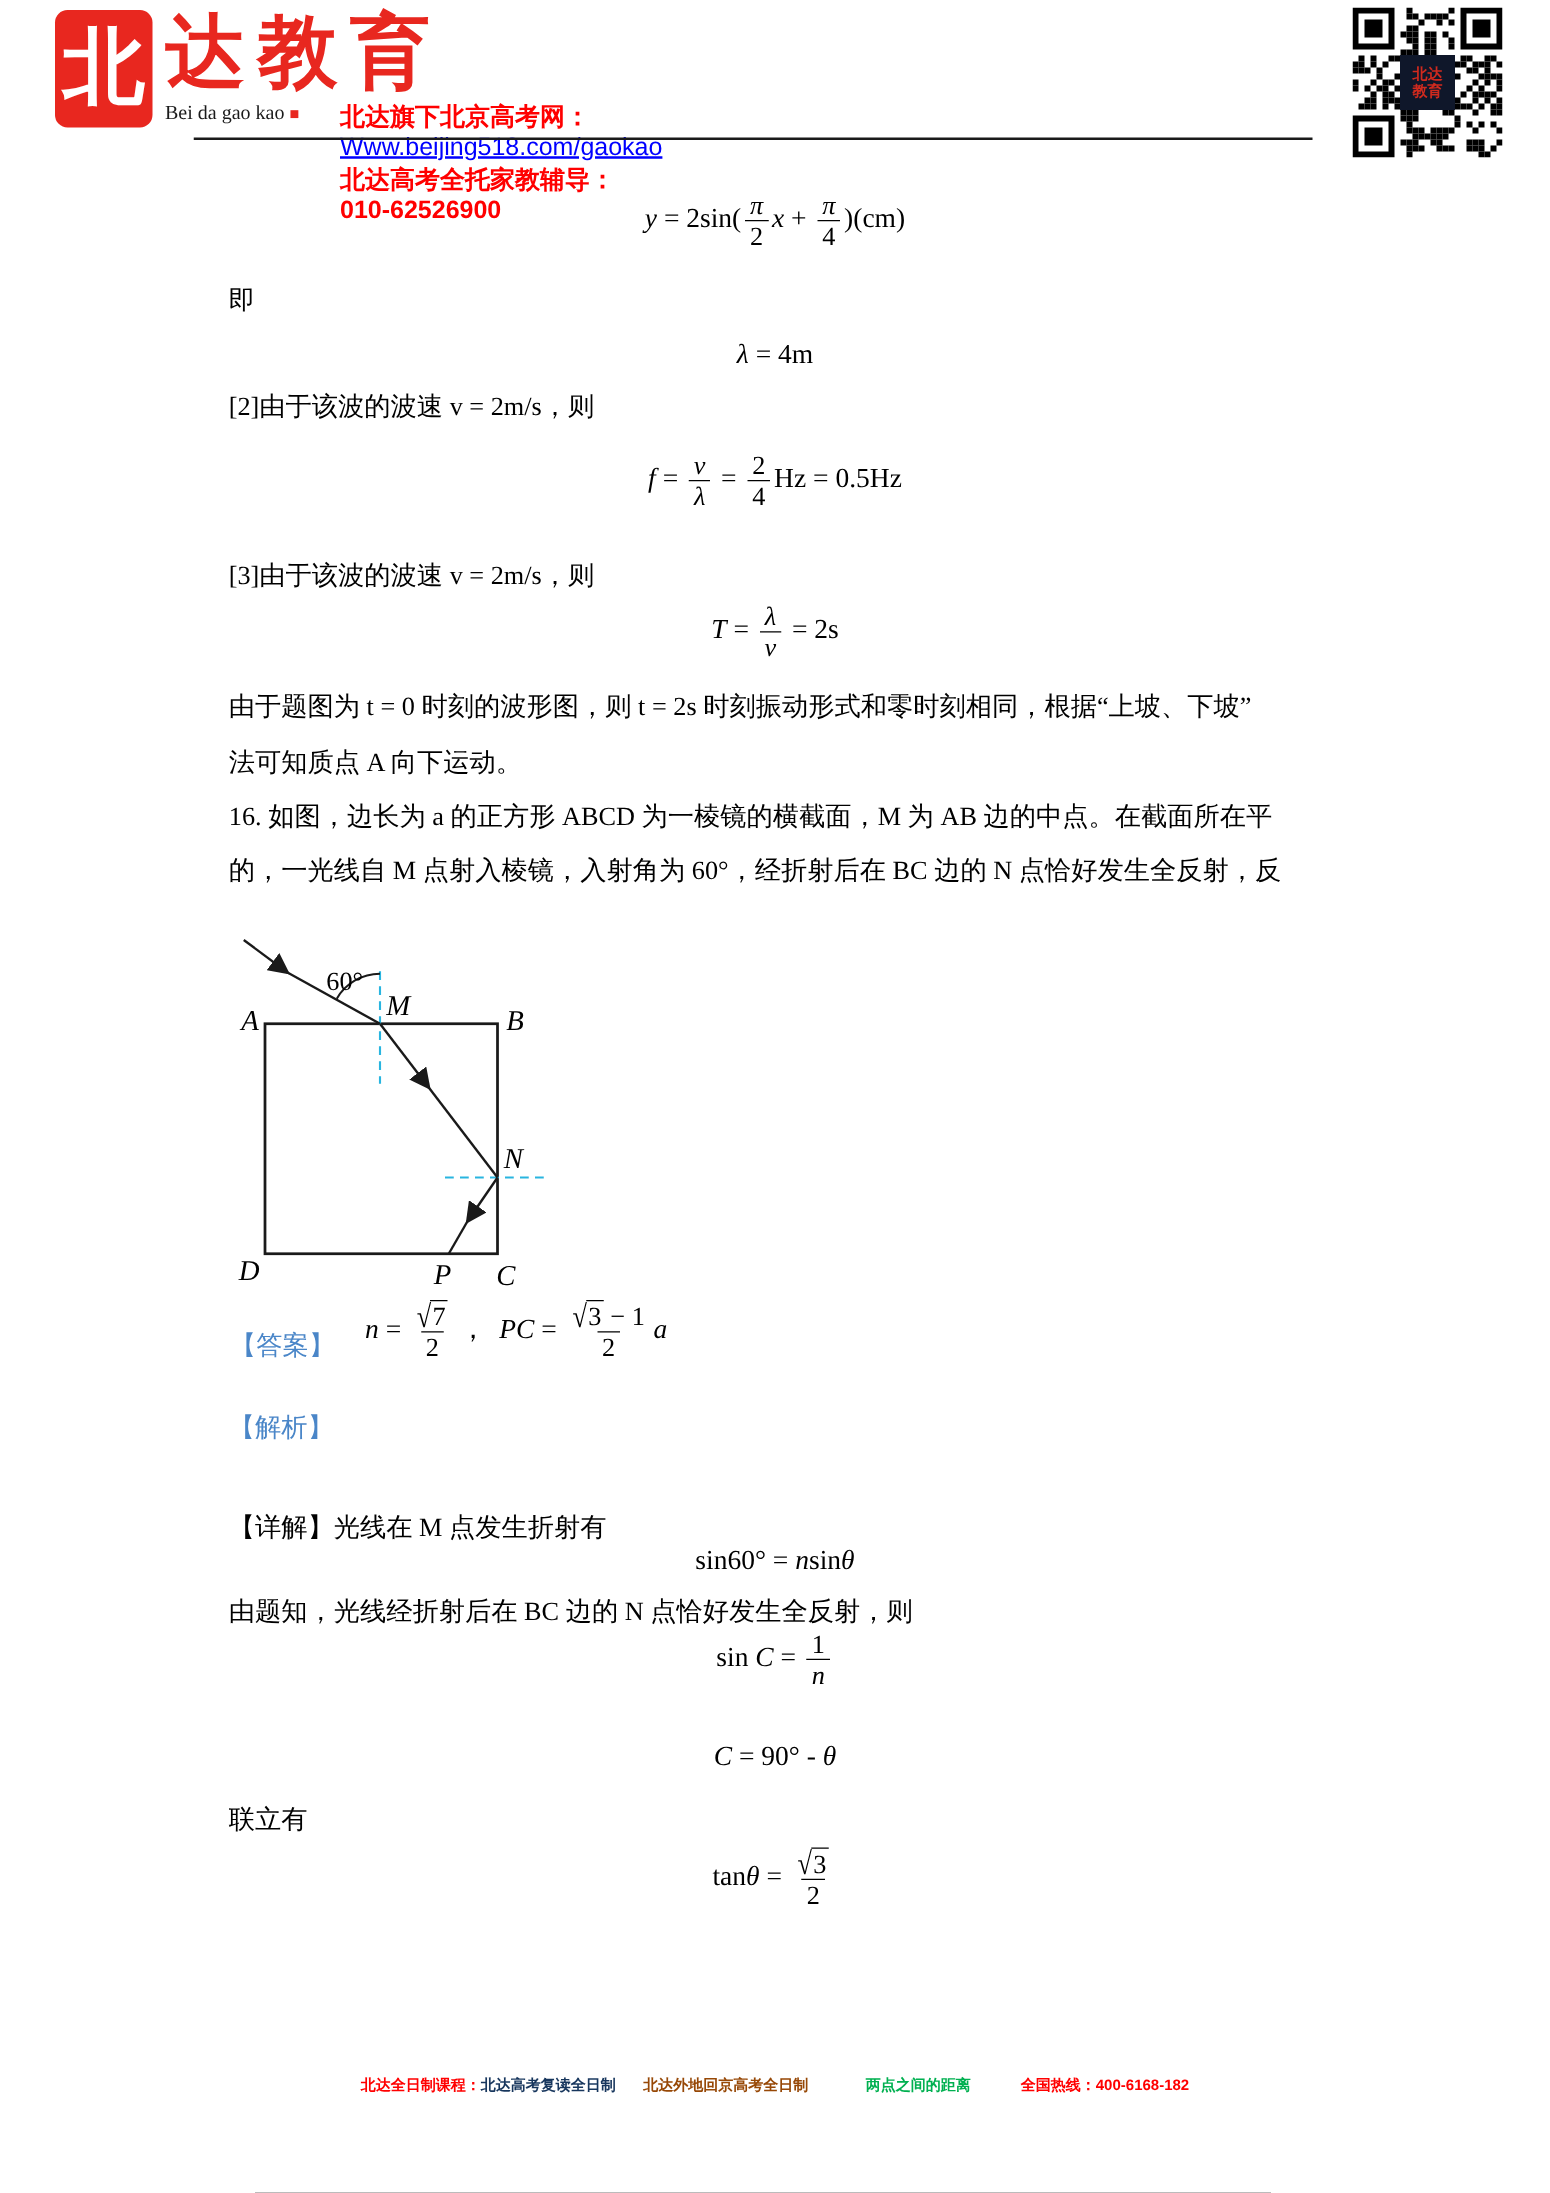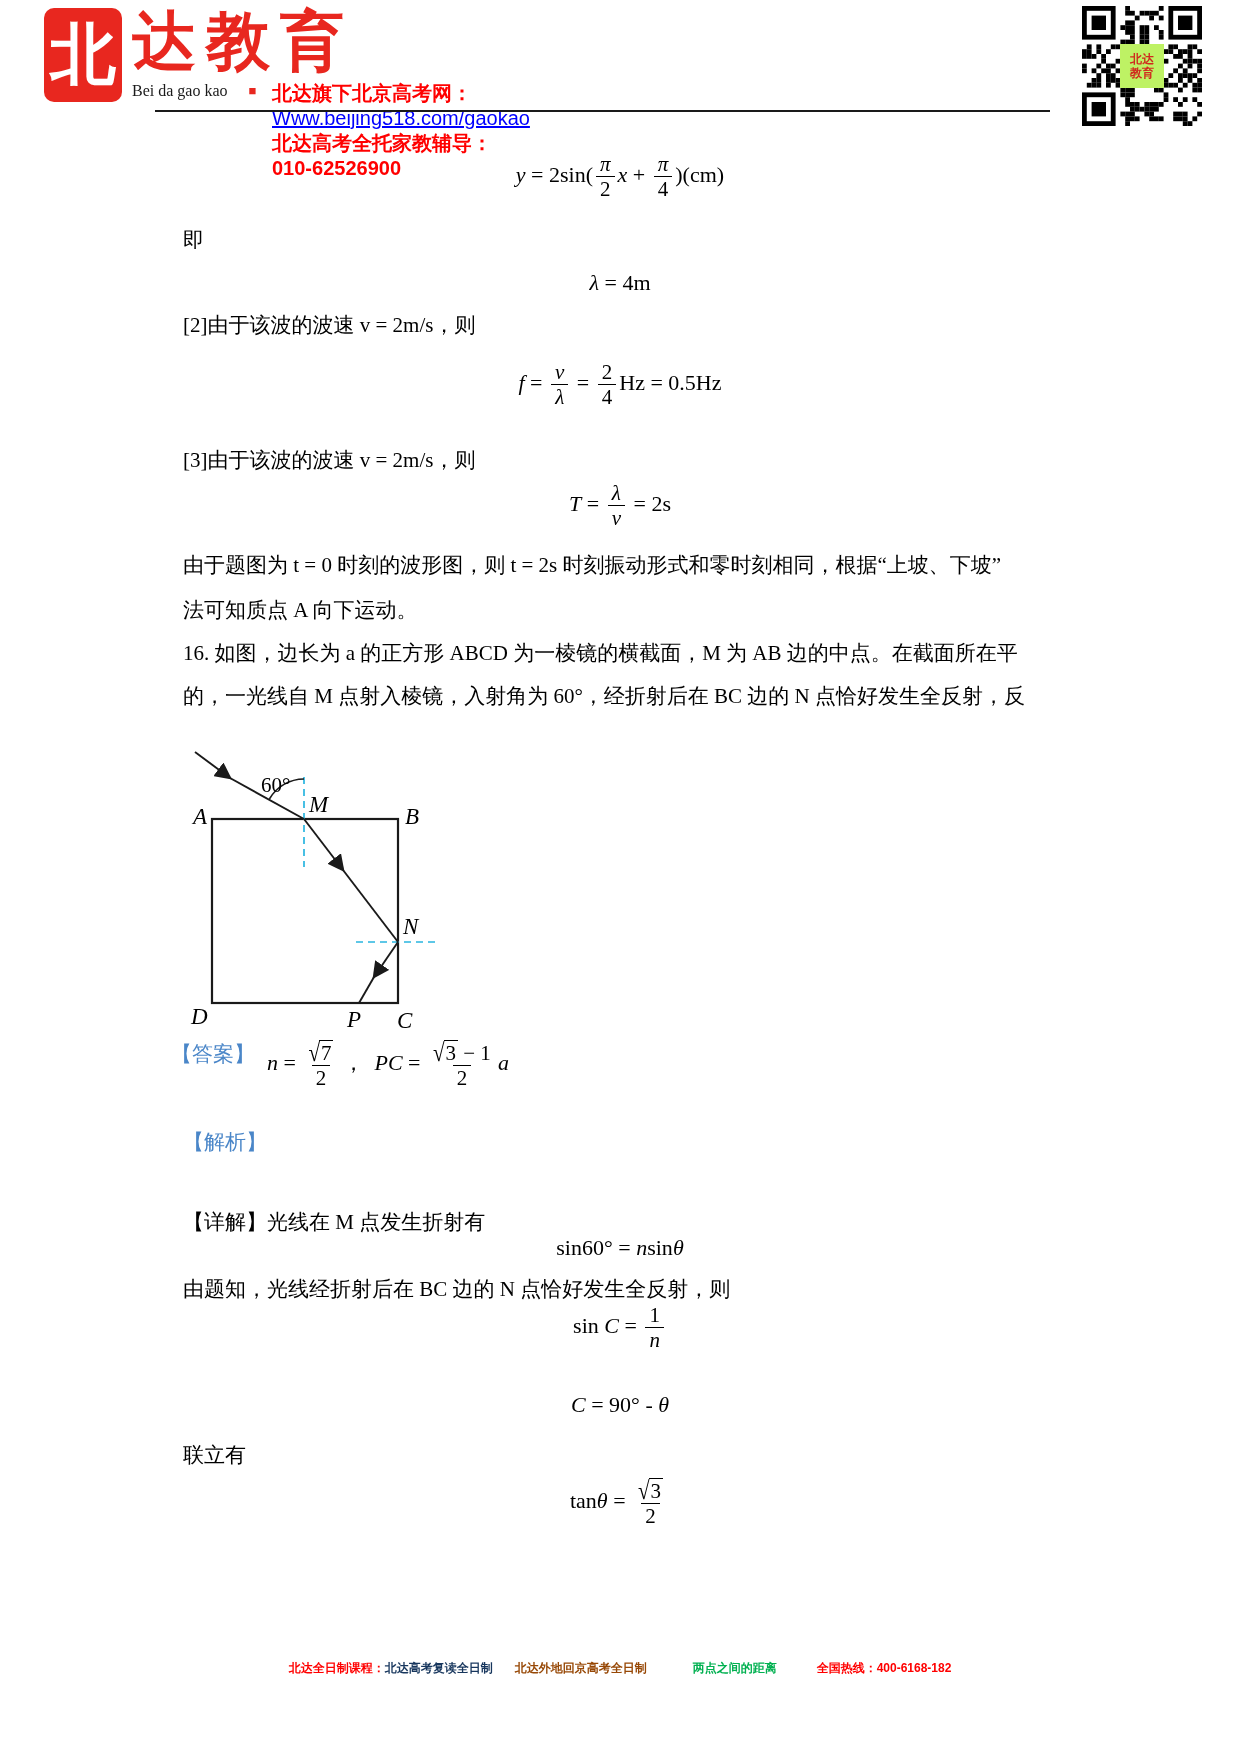--- a/index.html
+++ b/index.html
@@ -6,49 +6,49 @@
   .page{position:relative;width:1240px;height:1754px;background:#ffffff;margin:0 auto;
         font-family:"Liberation Serif","DejaVu Serif",serif;color:#000;overflow:hidden;}
 
   
   .stamp{position:absolute;left:44px;top:8px;width:78px;height:94px;background:#e8271f;
          border-radius:10px;display:flex;align-items:center;justify-content:center;}
   .stamp span{color:#fff;font-size:66px;font-weight:bold;line-height:1;}
   .brand{position:absolute;left:132px;top:0px;font-size:64px;font-weight:bold;color:#e8271f;
          letter-spacing:10px;line-height:1.3;}
   .pinyin-row{position:absolute;left:132px;top:82px;font-size:16px;color:#1a1a1a;
-              display:flex;align-items:center;gap:21px;}
+              display:flex;align-items:center;gap:4px;}
   .pinyin-row .bullet{color:#e8271f;font-size:13px;}
   .tagline{position:absolute;left:268px;top:80px;display:flex;align-items:baseline;
            font-family:"Liberation Sans","DejaVu Sans",sans-serif;font-size:20px;white-space:nowrap;flex-direction:column;}
   .tagline .red{color:#ff0000;font-weight:bold;}
   .tagline a.link{color:#0000ff;text-decoration:underline;font-weight:normal;margin:0 4px;}
   .tagline .gap{display:inline-block;width:18px;}
   .hr{position:absolute;left:155px;top:110px;width:895px;border-top:2px solid #1a1a1a;}
 
   
   .qr-wrap{position:absolute;left:1082px;top:6px;width:120px;height:120px;background:#fff;}
-  .qr-label{position:absolute;left:38px;top:38px;width:44px;height:44px;background:#bef264;
+  .qr-label{position:absolute;left:38px;top:38px;width:44px;height:44px;background:#0f172a;
             display:flex;flex-direction:column;align-items:center;justify-content:center;
             font-size:12px;font-weight:bold;color:#d02a1e;line-height:1.2;}
 
   
   .bl{position:absolute;left:183px;font-size:21px;white-space:nowrap;}
   .eq{position:absolute;left:168px;width:904px;text-align:center;font-size:22px;white-space:nowrap;}
   .it{font-style:italic;}
   .frac{display:inline-flex;flex-direction:column;align-items:center;vertical-align:middle;
         line-height:1.15;margin:0 3px;font-size:21px;}
   .frac .num{padding:0 4px;}
   .frac .den{border-top:1.6px solid #000;padding:0 4px;}
   .sqrt{display:inline-block;white-space:nowrap;}
   .sqrt .rs{display:inline-block;transform:scaleY(1.2);margin-right:-1px;}
   .sqrt .rb{display:inline-block;border-top:1.6px solid #000;padding:0 2px;}
 
   .tag-blue{color:#4a86c8;}
-  .ans-row{position:absolute;left:171px;top:1040px;display:flex;align-items:flex-start;gap:12px;
+  .ans-row{position:absolute;left:184px;top:1040px;display:flex;align-items:flex-end;gap:24px;
            font-size:22px;}
   .ans-row .tag{font-size:21px;}
   .ans-row .sep{margin:0 10px 0 2px;}
   .detail-row{position:absolute;left:183px;top:1208px;font-size:21px;white-space:nowrap;}
 
   
   .diag{position:absolute;left:183px;top:748px;}
   .diag text{font-size:23px;font-style:italic;}
   .diag .deg{font-style:normal;font-size:21px;}
 

